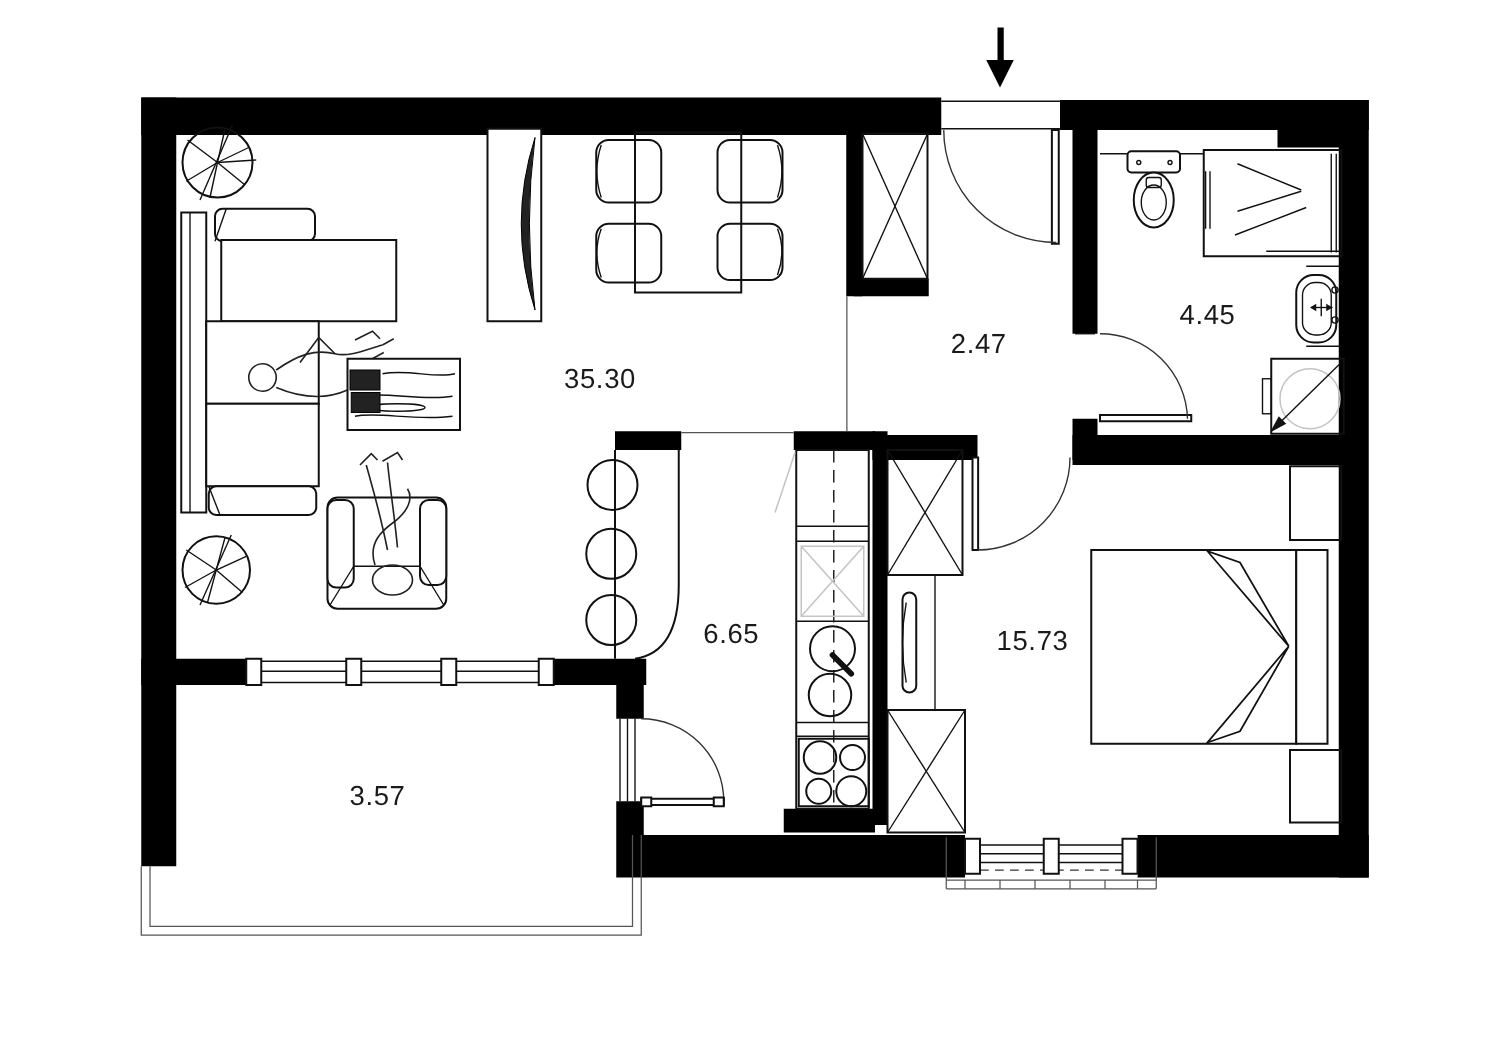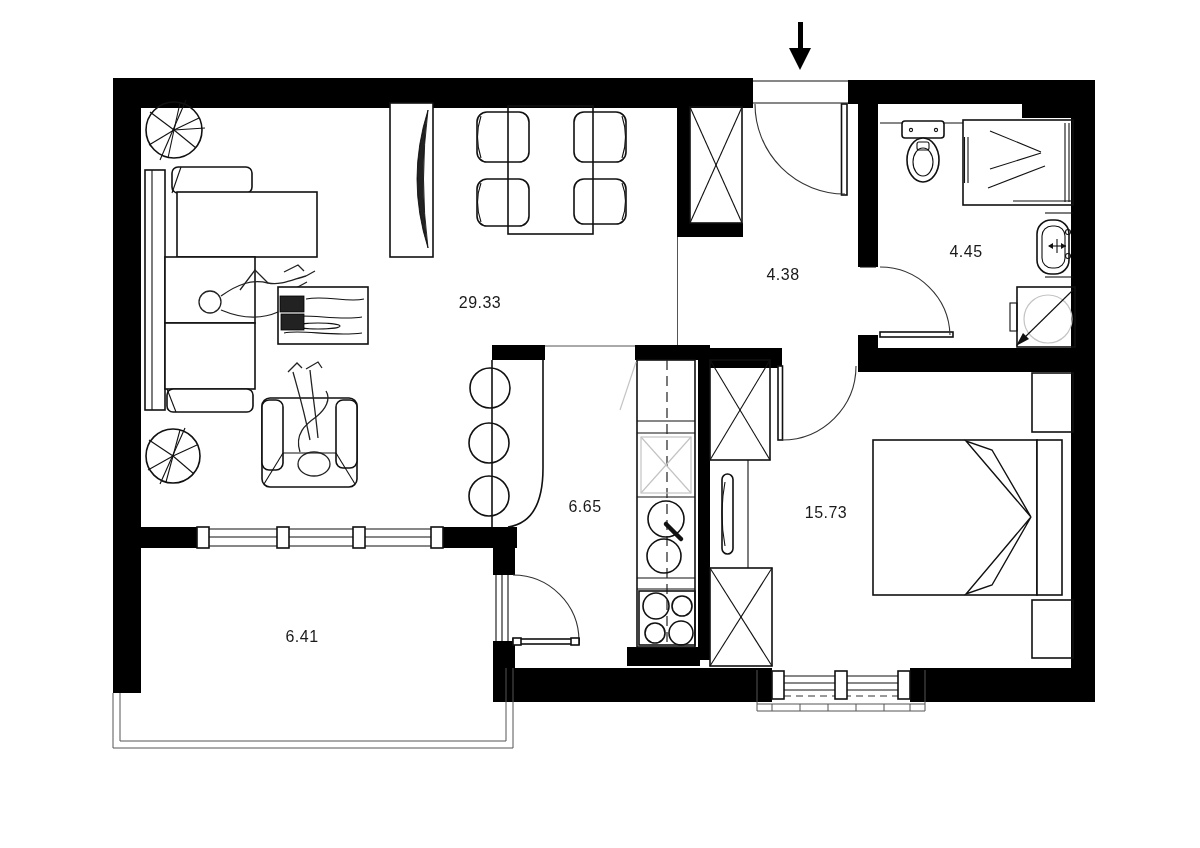--- a/index.html
+++ b/index.html
@@ -1,19 +1,19 @@
 <!DOCTYPE html>
 <html><head>
 <meta charset="utf-8">
 <style>
   html,body{margin:0;padding:0;background:#fff;}
   #plan{position:relative;width:1200px;height:848px;background:#fff;overflow:hidden;
         font-family:"Liberation Sans", sans-serif;}
   #plan svg{position:absolute;left:0;top:0;}
-  .room-label{position:absolute;transform:translate(-50%,-50%);font-size:16px;color:#1a1a1a;
+  .room-label{position:absolute;transform:translate(-50%,-50%);font-size:22px;color:#1a1a1a;
               letter-spacing:.5px;white-space:nowrap;}
   
   .w{fill:#000;stroke:none;}                            
   .s{fill:none;stroke:#111;stroke-width:1.6;}           
   .sf{fill:#fff;stroke:#111;stroke-width:1.6;}          
   .t{fill:none;stroke:#111;stroke-width:1.1;}           
   .g{fill:none;stroke:#555;stroke-width:1;}             
   .ggg{fill:none;stroke:#c4c4c4;stroke-width:1.2;}      
   .arc{fill:none;stroke:#333;stroke-width:1.1;}
   .dash{fill:none;stroke:#222;stroke-width:1.2;stroke-dasharray:10 6;}
@@ -326,19 +326,19 @@
       <polygon points="1031,517 966,441 992,450" fill="#fff" stroke="#111" stroke-width="1.4"></polygon>
       <polygon points="1031,517 966,594 992,585" fill="#fff" stroke="#111" stroke-width="1.4"></polygon>
     </g>
     <g>
       <rect class="s" x="1032" y="373" width="41" height="59"></rect>
       <rect class="s" x="1032" y="600" width="41" height="58"></rect>
     </g>
 
   </svg>
 
-  <div class="room-label" style="left:480px;top:303px">29.33</div>
-  <div class="room-label" style="left:783px;top:275px">4.38</div>
+  <div class="room-label" style="left:480px;top:303px">35.30</div>
+  <div class="room-label" style="left:783px;top:275px">2.47</div>
   <div class="room-label" style="left:966px;top:252px">4.45</div>
   <div class="room-label" style="left:585px;top:507px">6.65</div>
   <div class="room-label" style="left:826px;top:513px">15.73</div>
-  <div class="room-label" style="left:302px;top:637px">6.41</div>
+  <div class="room-label" style="left:302px;top:637px">3.57</div>
 </div>
 
 </body></html>

